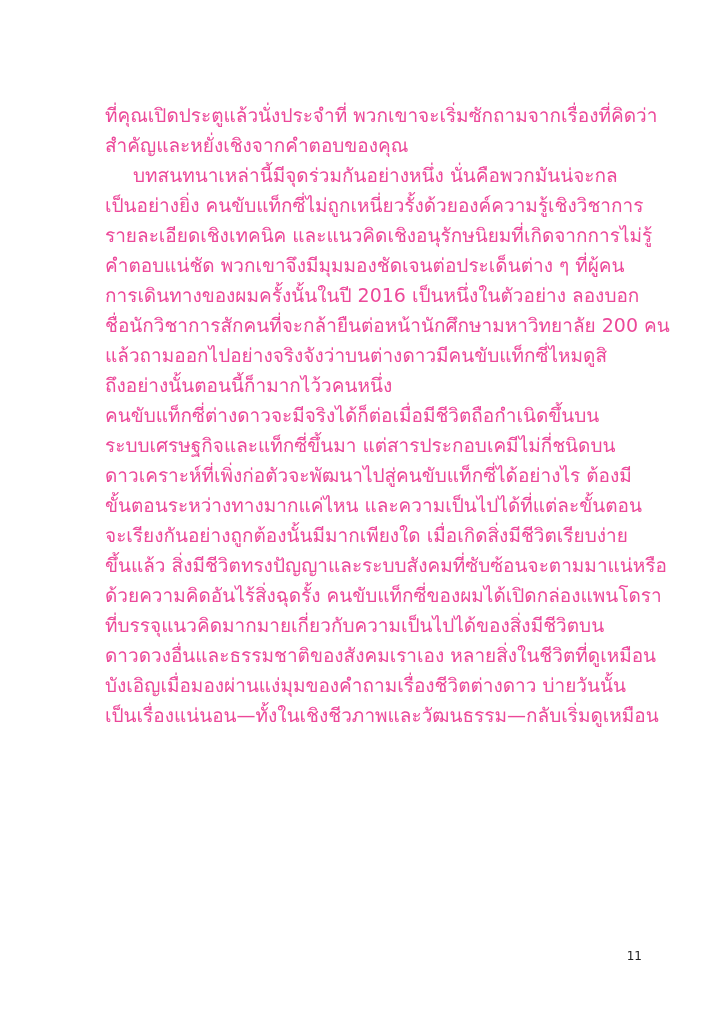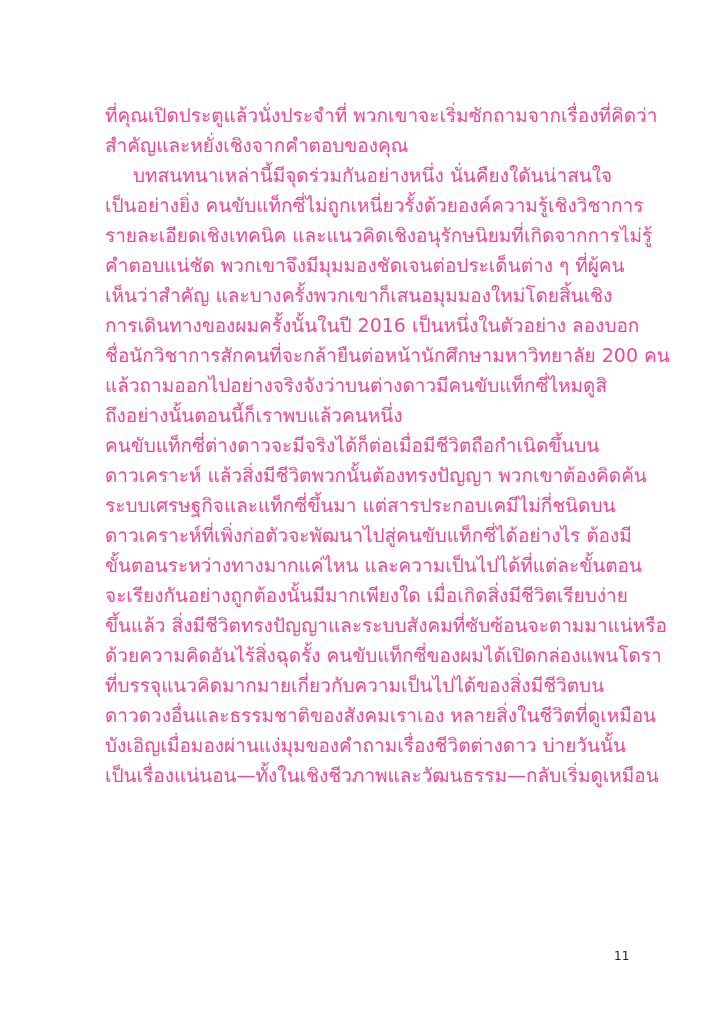--- a/index.html
+++ b/index.html
@@ -40,43 +40,41 @@
   .line.indent {
     text-indent: 28px;
   }
   .page-number {
     position: absolute;
     top: 947px;
     left: 614px;
     width: 28px;
     height: 18px;
     line-height: 18px;
-    text-align: left;
+    text-align: right;
     font-size: 12px;
     color: #222222;
   }
 </style>
 </head>
 <body>
 
 <div class="page">
   <div class="text-block">
       <div class="line fill">ที่คุณเปิดประตูแล้วนั่งประจำที่ พวกเขาจะเริ่มซักถามจากเรื่องที่คิดว่า</div>
       <div class="line">สำคัญและหยั่งเชิงจากคำตอบของคุณ</div>
-      <div class="line fill indent">บทสนทนาเหล่านี้มีจุดร่วมกันอย่างหนึ่ง นั่นคืยงใดันน่าสนใจ</div>
+      <div class="line fill indent">บทสนทนาเหล่านี้มีจุดร่วมกันอย่างหนึ่ง นั่นคือพวกมันน่จะกล</div>
       <div class="line fill">เป็นอย่างยิ่ง คนขับแท็กซี่ไม่ถูกเหนี่ยวรั้งด้วยองค์ความรู้เชิงวิชาการ</div>
       <div class="line fill">รายละเอียดเชิงเทคนิค และแนวคิดเชิงอนุรักษนิยมที่เกิดจากการไม่รู้</div>
       <div class="line fill">คำตอบแน่ชัด พวกเขาจึงมีมุมมองชัดเจนต่อประเด็นต่าง ๆ ที่ผู้คน</div>
-      <div class="line fill">เห็นว่าสำคัญ และบางครั้งพวกเขาก็เสนอมุมมองใหม่โดยสิ้นเชิง</div>
       <div class="line fill">การเดินทางของผมครั้งนั้นในปี 2016 เป็นหนึ่งในตัวอย่าง ลองบอก</div>
       <div class="line fill">ชื่อนักวิชาการสักคนที่จะกล้ายืนต่อหน้านักศึกษามหาวิทยาลัย 200 คน</div>
       <div class="line fill">แล้วถามออกไปอย่างจริงจังว่าบนต่างดาวมีคนขับแท็กซี่ไหมดูสิ</div>
-      <div class="line">ถึงอย่างนั้นตอนนี้ก็เราพบแล้วคนหนึ่ง</div>
+      <div class="line">ถึงอย่างนั้นตอนนี้ก็ามากไว้วคนหนึ่ง</div>
       <div class="line fill">คนขับแท็กซี่ต่างดาวจะมีจริงได้ก็ต่อเมื่อมีชีวิตถือกำเนิดขึ้นบน</div>
-      <div class="line fill">ดาวเคราะห์ แล้วสิ่งมีชีวิตพวกนั้นต้องทรงปัญญา พวกเขาต้องคิดค้น</div>
       <div class="line fill">ระบบเศรษฐกิจและแท็กซี่ขึ้นมา แต่สารประกอบเคมีไม่กี่ชนิดบน</div>
       <div class="line fill">ดาวเคราะห์ที่เพิ่งก่อตัวจะพัฒนาไปสู่คนขับแท็กซี่ได้อย่างไร ต้องมี</div>
       <div class="line fill">ขั้นตอนระหว่างทางมากแค่ไหน และความเป็นไปได้ที่แต่ละขั้นตอน</div>
       <div class="line fill">จะเรียงกันอย่างถูกต้องนั้นมีมากเพียงใด เมื่อเกิดสิ่งมีชีวิตเรียบง่าย</div>
       <div class="line fill">ขึ้นแล้ว สิ่งมีชีวิตทรงปัญญาและระบบสังคมที่ซับซ้อนจะตามมาแน่หรือ</div>
       <div class="line fill">ด้วยความคิดอันไร้สิ่งฉุดรั้ง คนขับแท็กซี่ของผมได้เปิดกล่องแพนโดรา</div>
       <div class="line fill">ที่บรรจุแนวคิดมากมายเกี่ยวกับความเป็นไปได้ของสิ่งมีชีวิตบน</div>
       <div class="line fill">ดาวดวงอื่นและธรรมชาติของสังคมเราเอง หลายสิ่งในชีวิตที่ดูเหมือน</div>
       <div class="line fill">บังเอิญเมื่อมองผ่านแง่มุมของคำถามเรื่องชีวิตต่างดาว บ่ายวันนั้น</div>
       <div class="line fill">เป็นเรื่องแน่นอน—ทั้งในเชิงชีวภาพและวัฒนธรรม—กลับเริ่มดูเหมือน</div>

